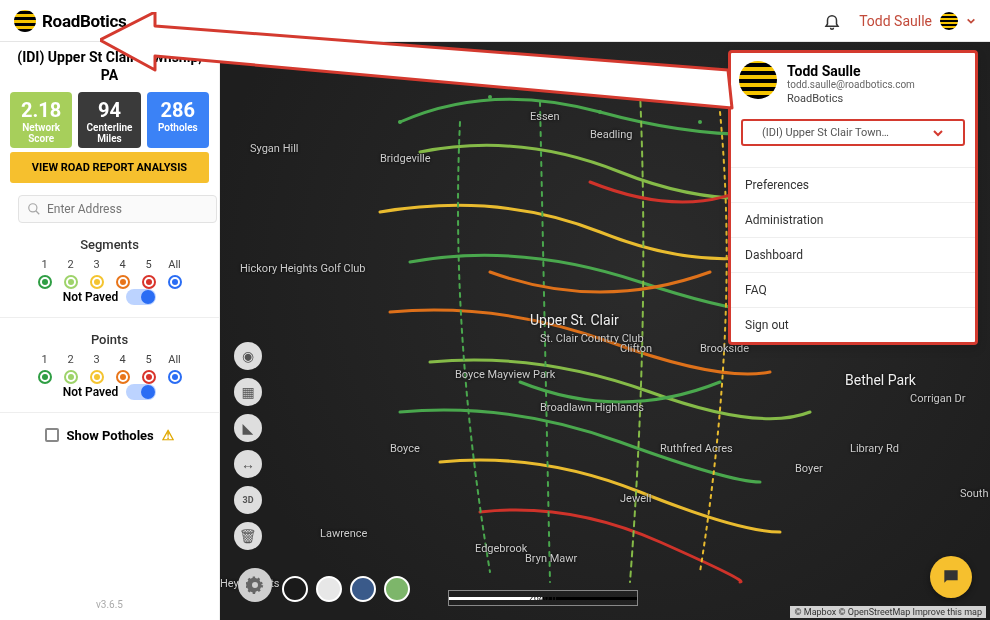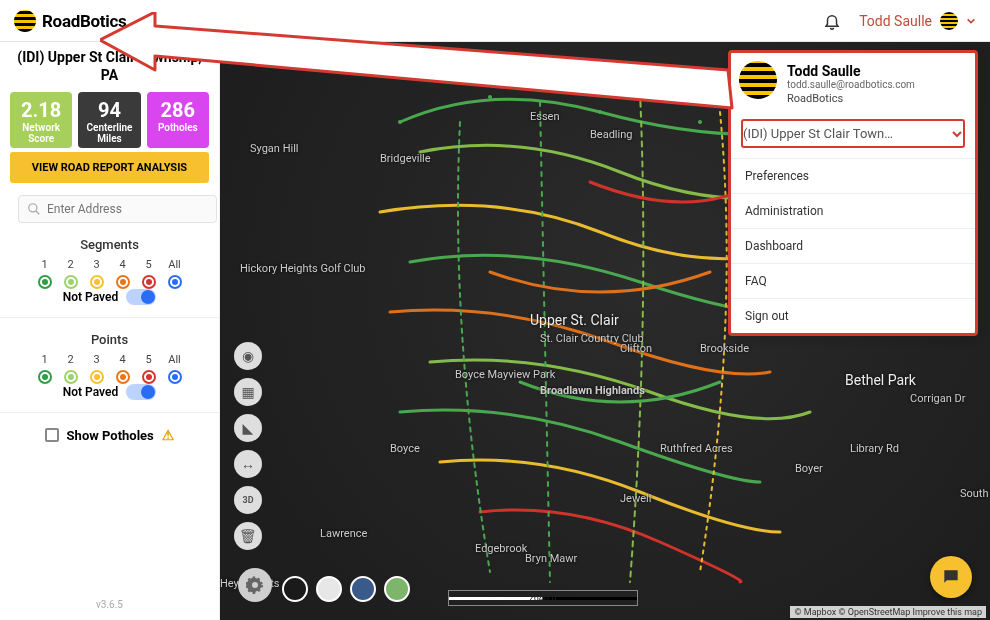--- a/index.html
+++ b/index.html
@@ -94,23 +94,23 @@
     position:absolute; right:12px; top:50px; width:250px; background:#fff; border:3px solid #d43a2f; border-radius:4px; z-index:60;
     box-shadow:0 4px 10px rgba(0,0,0,.15);
   }
   .user-panel .hdr{ padding:10px 12px 8px 56px; position:relative;}
   .user-panel .hdr .ulogo{ position:absolute; left:8px; top:8px; width:38px; height:38px; border-radius:50%;
     background:repeating-linear-gradient(0deg,#000 0 4px,#f5c400 4px 8px);}
   .user-panel .uname{ font-weight:700; font-size:14px;}
   .user-panel .uemail{ font-size:10px; color:#666;}
   .user-panel .ucompany{ font-size:11px; color:#444; margin-top:2px;}
   .org-select{
-    margin:6px 10px 10px; border:2px solid #d43a2f; border-radius:3px;
+    margin:6px 10px 21px; border:2px solid #d43a2f; border-radius:3px;
     display:flex; align-items:center; justify-content:space-between;
-    padding:5px 0; font-size:13px; color:#555; cursor:pointer;
+    padding:5px 19px; font-size:11px; color:#555; cursor:pointer;
   }
   .org-select svg{ color:#d43a2f;}
   .user-panel .mi{ padding:10px 14px; font-size:12px; color:#333; border-top:1px solid #eee; cursor:pointer;}
 
   
   .callout{
     position:absolute; z-index:70; pointer-events:none;
     left:100px; top:12px; width:640px; height:135px;
   }
 </style>
@@ -142,21 +142,21 @@
 
   <div class="stats">
     <div class="stat" style="background: rgb(167, 207, 91);">
       <div class="big">2.18</div>
       <div class="small">Network Score</div>
     </div>
     <div class="stat" style="background: rgb(58, 58, 58);">
       <div class="big">94</div>
       <div class="small">Centerline Miles</div>
     </div>
-    <div class="stat" style="background: #d946ef;">
+    <div class="stat" style="background: #3b82f6;">
       <div class="big">286</div>
       <div class="small">Potholes</div>
     </div>
   </div>
 
   <button class="report-btn">VIEW ROAD REPORT ANALYSIS</button>
 
   <div class="search">
     <svg viewBox="0 0 24 24" width="14" height="14" fill="none" stroke="#555" stroke-width="2">
         <circle cx="10" cy="10" r="7"></circle>
@@ -273,21 +273,21 @@
   </svg>
 
   <div id="map-labels">
       <div class="map-label" style="left: 160px; top: 110px;">Bridgeville</div>
       <div class="map-label" style="left: 30px; top: 100px;">Sygan Hill</div>
       <div class="map-label" style="left: 310px; top: 68px;">Essen</div>
       <div class="map-label" style="left: 370px; top: 86px;">Beadling</div>
       <div class="map-label" style="left: 440px; top: 40px;">Cedar Blvd</div>
       <div class="map-label" style="left: 480px; top: 300px;">Brookside</div>
       <div class="map-label" style="left: 400px; top: 300px;">Clifton</div>
-      <div class="map-label" style="left: 320px; top: 342px; font-weight: bold;">Broadlawn Highlands</div>
+      <div class="map-label" style="left: 320px; top: 359px;">Broadlawn Highlands</div>
       <div class="map-label" style="left: 235px; top: 326px;">Boyce Mayview Park</div>
       <div class="map-label" style="left: 170px; top: 400px; text-align: center;">Boyce</div>
       <div class="map-label" style="left: 310px; top: 270px; font-size: 14px; color: rgb(238, 238, 238);">Upper St. Clair</div>
       <div class="map-label" style="left: 320px; top: 290px;">St. Clair Country Club</div>
       <div class="map-label" style="left: 625px; top: 330px; font-size: 14px; color: rgb(238, 238, 238);">Bethel Park</div>
       <div class="map-label" style="left: 630px; top: 400px;">Library Rd</div>
       <div class="map-label" style="left: 690px; top: 350px;">Corrigan Dr</div>
       <div class="map-label" style="left: 440px; top: 400px;">Ruthfred Acres</div>
       <div class="map-label" style="left: 575px; top: 420px;">Boyer</div>
       <div class="map-label" style="left: 740px; top: 445px;">South Park</div>

